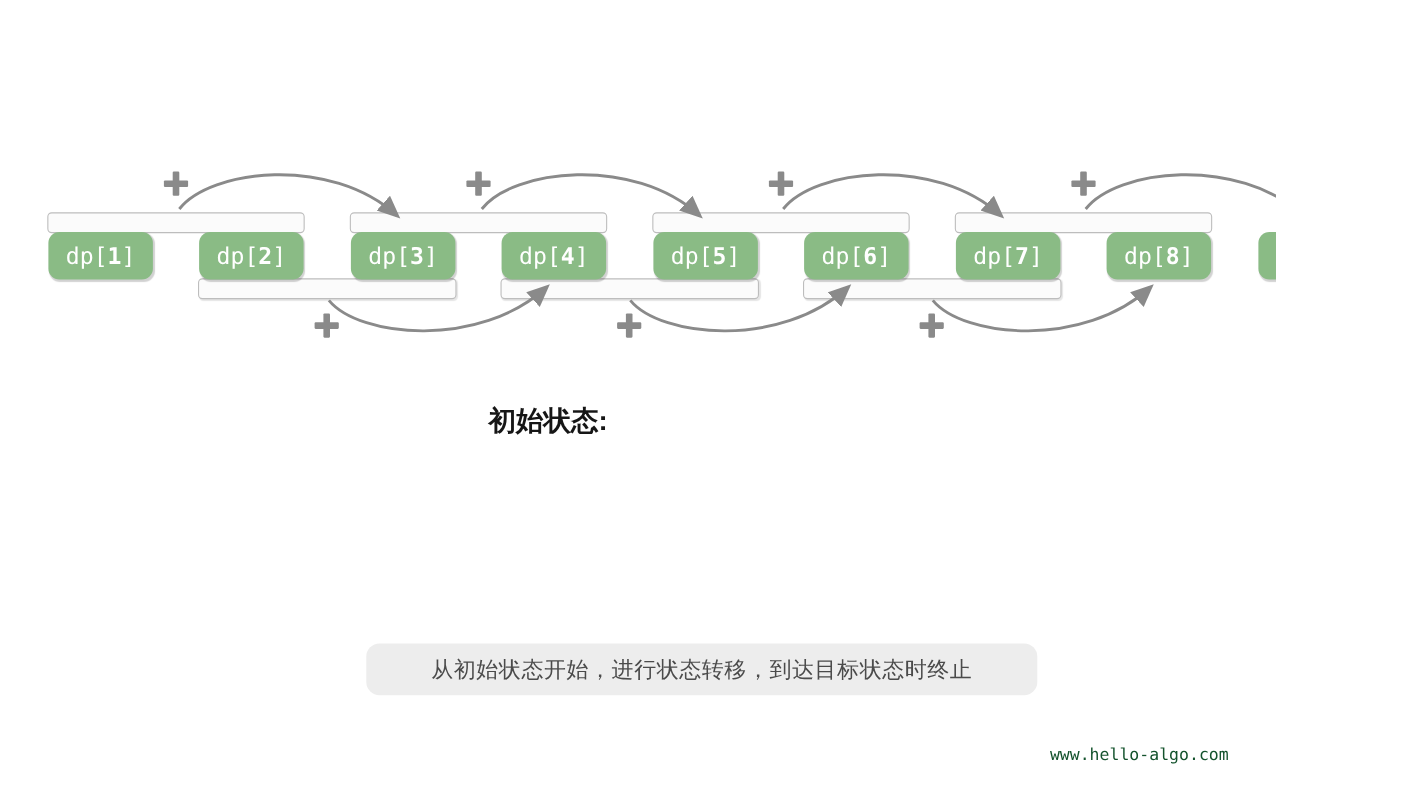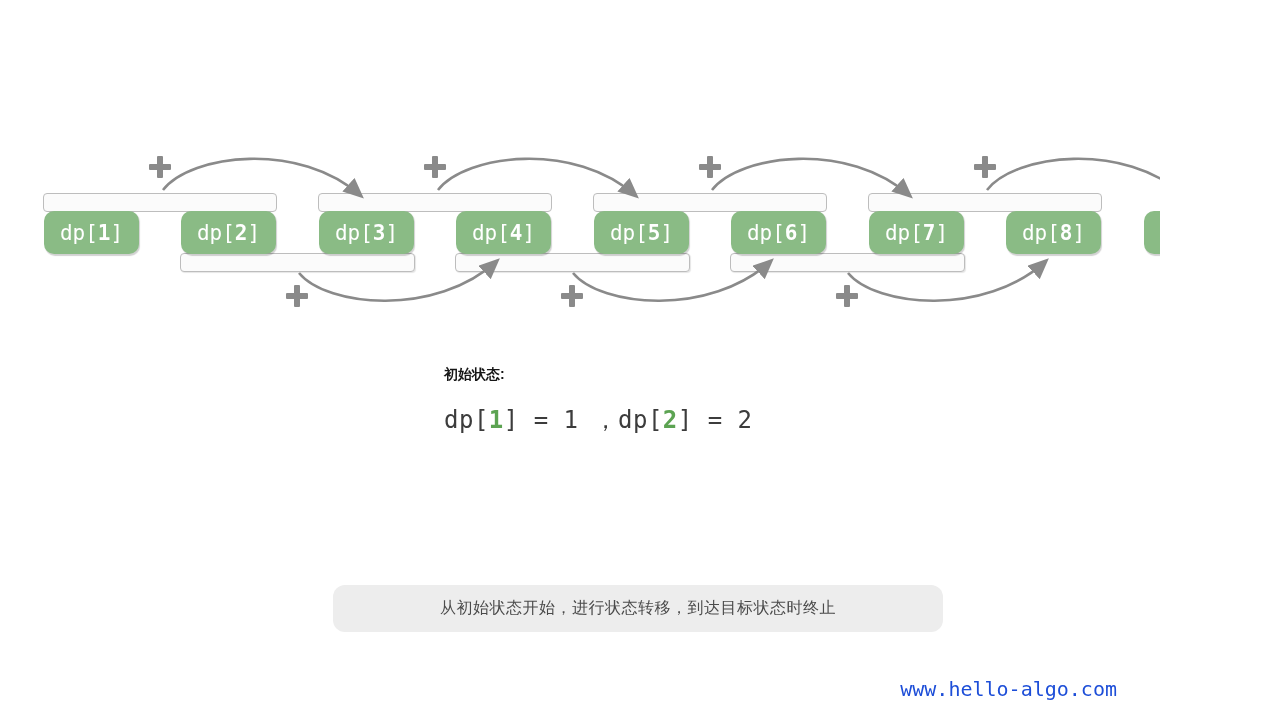--- a/index.html
+++ b/index.html
@@ -19,32 +19,32 @@
   .dpbox .em{font-weight:bold;}
   
   .plus{position:absolute;width:22px;height:22px;z-index:3;}
   .plus::before{content:"";position:absolute;left:0;top:8px;width:22px;height:6px;
                 background:var(--arrow-gray);border-radius:1px;}
   .plus::after{content:"";position:absolute;left:8px;top:0;width:6px;height:22px;
                background:var(--arrow-gray);border-radius:1px;}
   
   .arrows{position:absolute;left:0;top:0;z-index:3;pointer-events:none;}
   
-  .h{position:absolute;left:444px;font-weight:bold;font-size:14px;color:#161616;white-space:pre;}
+  .h{position:absolute;left:444px;font-weight:bold;font-size:25px;color:#161616;white-space:pre;}
   .code{position:absolute;left:444px;font-family:"DejaVu Sans Mono","Liberation Mono",monospace;
         font-size:24px;color:#3c3c3c;letter-spacing:0.5px;white-space:pre;}
   .code .em{color:var(--accent-green);font-weight:bold;}
   
   .note{position:absolute;left:333px;top:585px;width:610px;height:47px;border-radius:12px;
         background:var(--note-bg);display:flex;align-items:center;justify-content:center;
-        font-size:16px;color:#4b4b4b;letter-spacing:0.5px;}
+        font-size:20px;color:#4b4b4b;letter-spacing:0.5px;}
   
   .watermark{position:absolute;right:43px;top:677px;
              font-family:"DejaVu Sans Mono","Liberation Mono",monospace;
-             font-size:20px;color:#1d4ed8;}
+             font-size:15px;color:#14532d;}
 </style>
 </head>
 <body>
 
 <div class="canvas">
 
   <div class="bracket top" style="left:43px;width:234px"></div>
   <div class="bracket top" style="left:318px;width:234px"></div>
   <div class="bracket top" style="left:593px;width:234px"></div>
   <div class="bracket top" style="left:868px;width:234px"></div>
@@ -119,21 +119,20 @@
       <path d="M438,190 C466,154 575,141 636,196"></path>
       <path d="M712,190 C740,154 849,141 910,196"></path>
       <path d="M987,190 C1015,154 1124,141 1185,196"></path>
       <path d="M299,273 C327,307 436,317 497,261"></path>
       <path d="M573,273 C601,307 710,317 771,261"></path>
       <path d="M848,273 C876,307 985,317 1046,261"></path>
     </g>
   </svg>
 
   <div class="h" style="top:366px">初始状态:</div>
-  <div class="code" style="top:404px"><span>dp[</span><span class="em">1</span><span>] = 1 ，dp[</span><span class="em">2</span><span>] = 2</span></div>
 
   <div class="note">
     <span>从初始状态开始，进行状态转移，到达目标状态时终止</span>
   </div>
 
   <div class="watermark">www.hello-algo.com</div>
 
 </div>
 
 </body></html>

